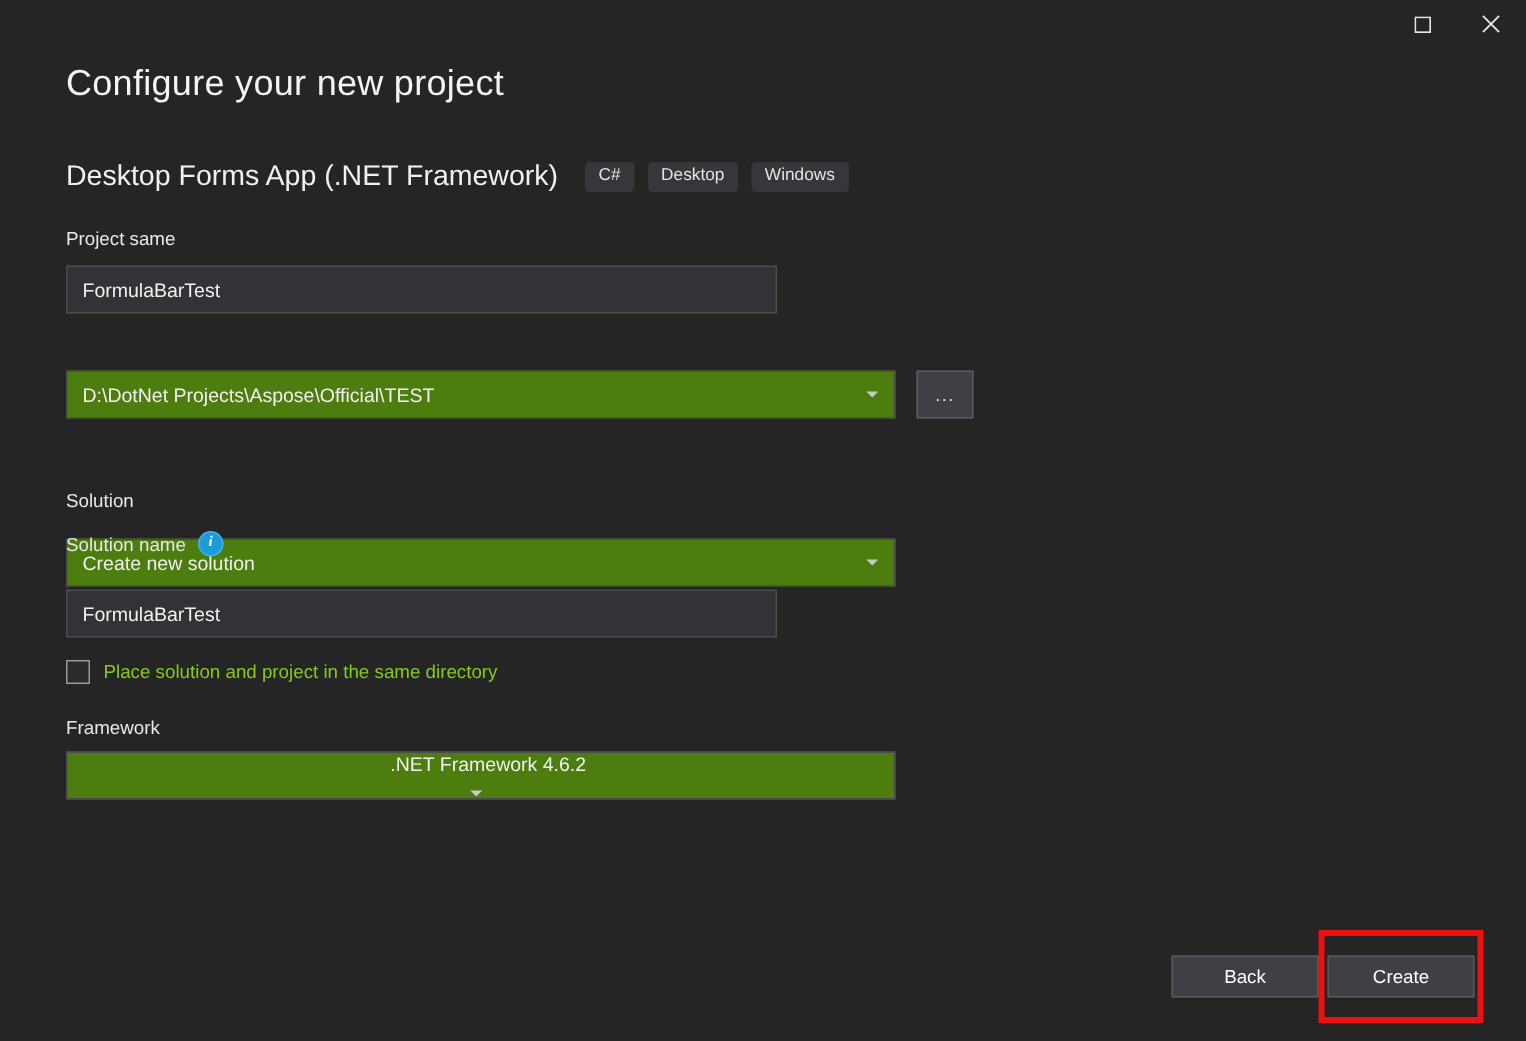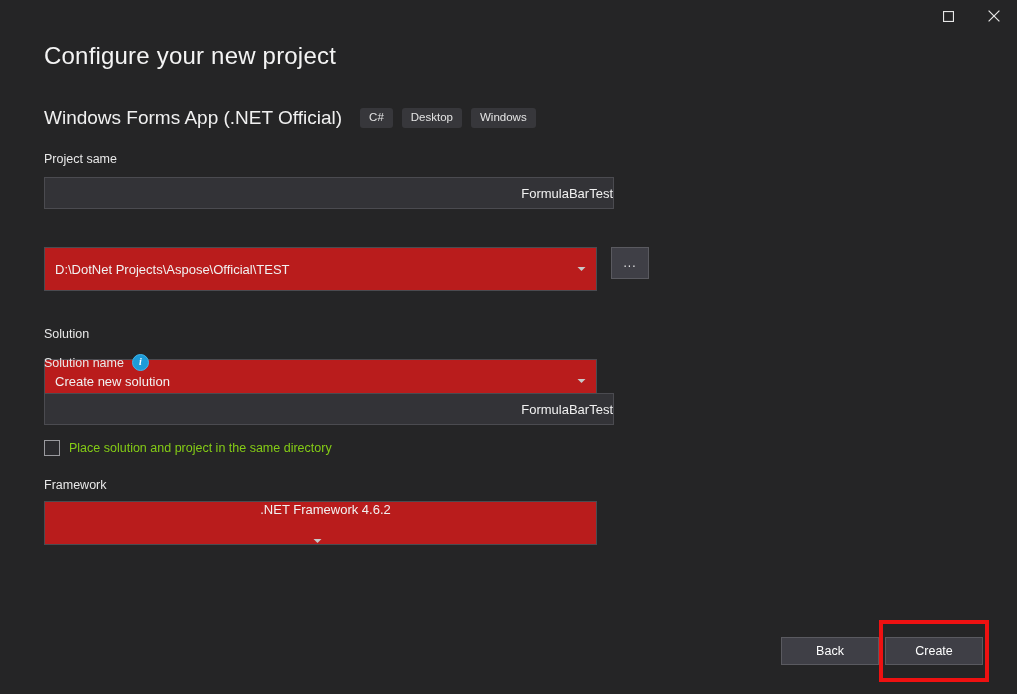--- a/index.html
+++ b/index.html
@@ -111,42 +111,41 @@
     font-size: 10px;
     font-weight: bold;
     font-style: italic;
     line-height: 13px;
     text-align: center;
     font-family: "Liberation Serif", serif;
   }
   .input-box {
     position: absolute;
     left: 44px;
-    width: 570px;
+    width: 474px;
     height: 32px;
     background: #333337;
     border: 1px solid #4b4b50;
     box-sizing: border-box;
     display: flex;
     align-items: center;
-    justify-content: flex-end;
   }
   .input-box .value {
     padding-left: 10px;
     font-size: 13px;
     color: #f1f1f1;
     white-space: nowrap;
     overflow: hidden;
   }
   .combo {
     position: absolute;
     left: 44px;
     width: 553px;
-    height: 44px;
-    background: #b91c1c;
+    height: 32px;
+    background: #4d7c0f;
     border: 1px solid #4b4b50;
     box-sizing: border-box;
     display: flex;
     align-items: center;
     justify-content: space-between;
   }
   .combo .value {
     padding-left: 10px;
     font-size: 13px;
     color: #f1f1f1;
@@ -236,21 +235,21 @@
       <path d="M0.6 0.6 L11.4 11.4 M11.4 0.6 L0.6 11.4" stroke="#e6e6e6" stroke-width="1.2" fill="none"></path>
     </svg>
   </div>
 </div>
 
 <div class="content">
 
   <div class="page-title">Configure your new project</div>
 
   <div class="subtitle-row">
-    <div class="subtitle">Windows Forms App (.NET Official)</div>
+    <div class="subtitle">Desktop Forms App (.NET Framework)</div>
     <div class="tags">
       <span class="tag">C#</span>
       <span class="tag">Desktop</span>
       <span class="tag">Windows</span>
     </div>
   </div>
 
   <div class="field-label" style="top:120px;">Project same</div>
   <div class="input-box" style="top:145px;">
     <span class="value">FormulaBarTest</span>

